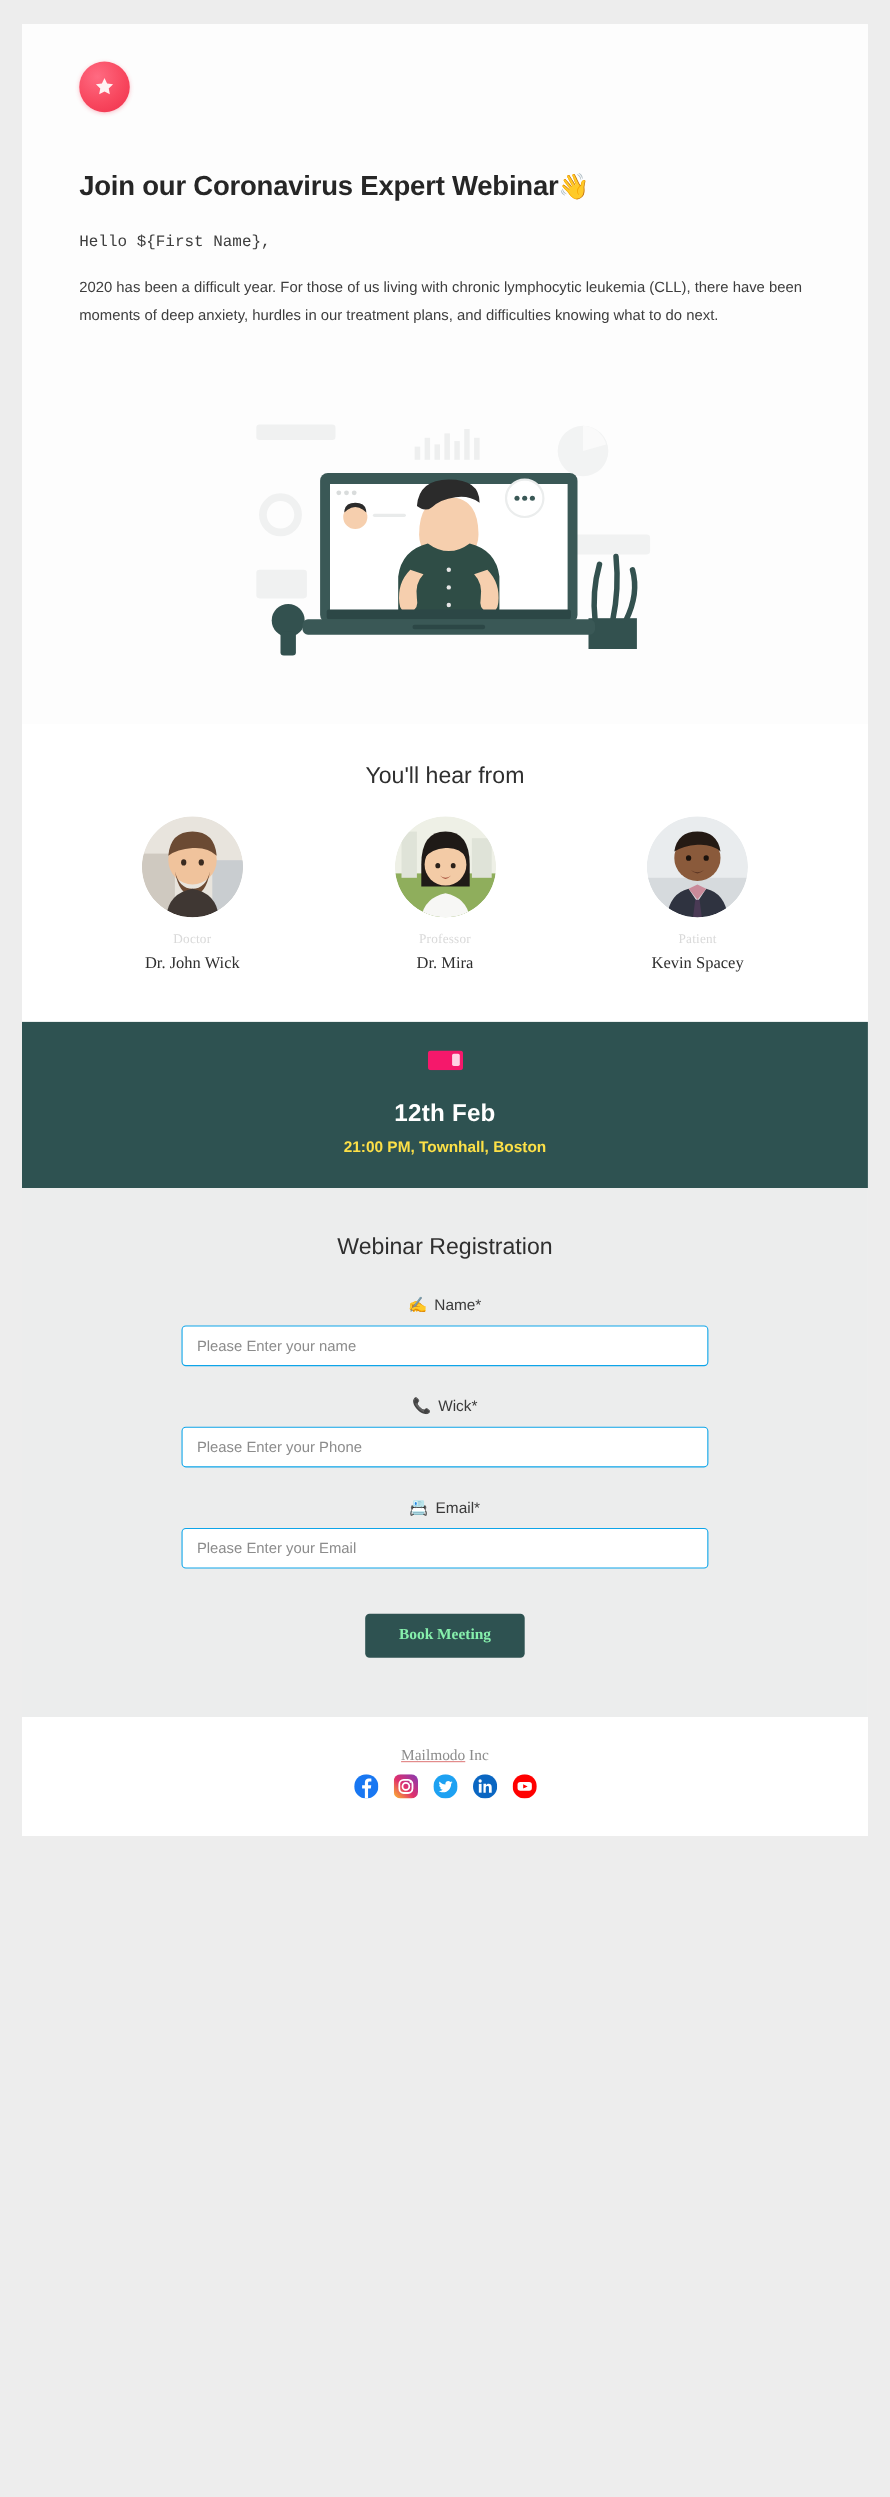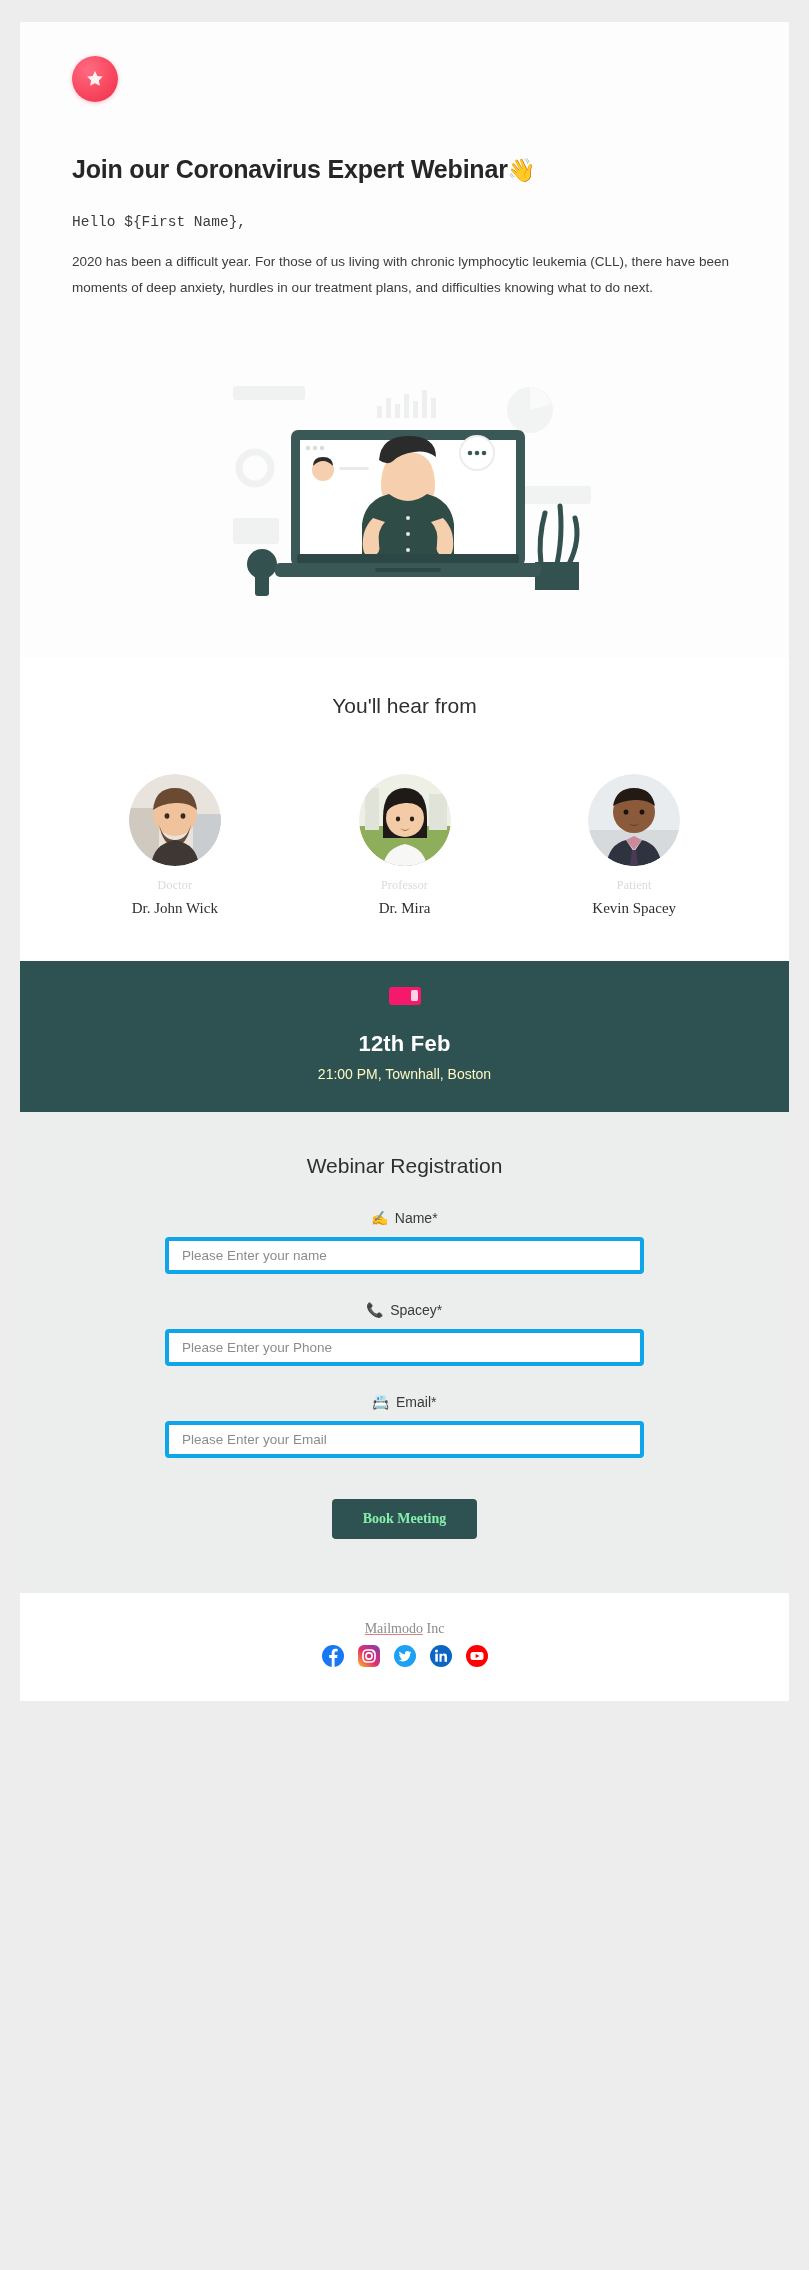--- a/index.html
+++ b/index.html
@@ -71,21 +71,21 @@
   
   .speakers {
     background: #ffffff;
     padding: 36px 40px 44px 40px;
   }
   .speakers-title {
     text-align: center;
     font-size: 21px;
     color: #2f2f2f;
     font-weight: normal;
-    margin-bottom: 56px;
+    margin-bottom: 24px;
   }
   .speaker-row { display: flex; font-family: Liberation Serif, serif; }
   .speaker { flex: 1; text-align: center; }
   .avatar {
     width: 92px; height: 92px;
     border-radius: 50%;
     margin: 0 auto 12px auto;
     overflow: hidden;
     position: relative;
   }
@@ -113,21 +113,22 @@
     margin: 0 auto 26px auto;
   }
   .date-main {
     font-size: 22px;
     font-weight: bold;
     margin-bottom: 9px;
     letter-spacing: .2px;
   }
   .date-sub {
     font-size: 14px;
-    color: #fef9c3;
+    color: #fde047;
+    font-weight: bold;
   }
 
   
   .form-section {
     background: #eceded;
     padding: 42px 145px 54px 145px;
     text-align: center;
   }
   .form-title {
     font-size: 21px;
@@ -142,21 +143,21 @@
     display: flex;
     align-items: center;
     justify-content: center;
     gap: 6px;
   }
   .field-label .lbl-ico { font-size: 14px; line-height: 1; }
   .field-input {
     width: 100%;
     height: 37px;
     background: #ffffff;
-    border: 4px solid #0ea5e9;
+    border: 1px solid #0ea5e9;
     border-radius: 4px;
     padding: 0 13px;
     font-size: 13.5px;
     font-family: "Liberation Sans", sans-serif;
     color: #2f2f2f;
     outline: none;
     margin-bottom: 28px;
   }
   .field-input::placeholder { color: #8c8c8c; }
   .book-btn {
@@ -392,21 +393,21 @@
       <div class="form-title">Webinar Registration</div>
 
       <div class="field-label">
         <span class="lbl-ico">✍️</span>
         <span>Name*</span>
       </div>
       <input class="field-input" type="text" placeholder="Please Enter your name" style="">
 
       <div class="field-label">
         <span class="lbl-ico">📞</span>
-        <span>Spacey*</span>
+        <span>Wick*</span>
       </div>
       <input class="field-input" type="text" placeholder="Please Enter your Phone" style="">
 
       <div class="field-label">
         <span class="lbl-ico">📇</span>
         <span>Email*</span>
       </div>
       <input class="field-input" type="text" placeholder="Please Enter your Email" style="">
 
       <button class="book-btn">Book Meeting</button>

